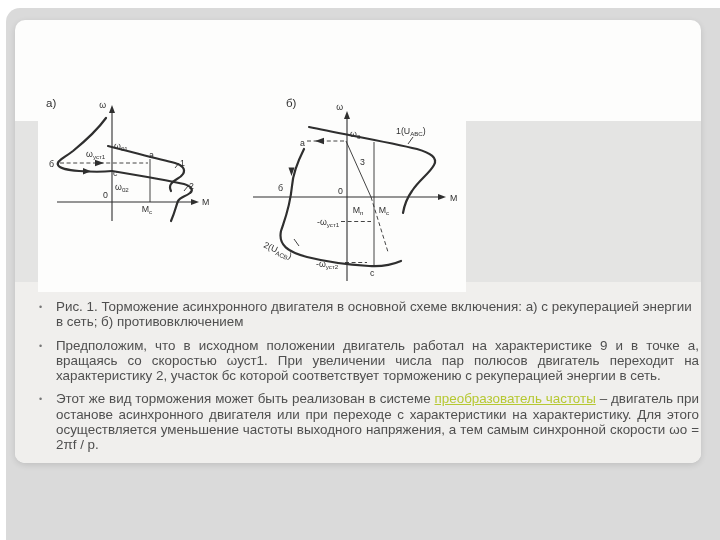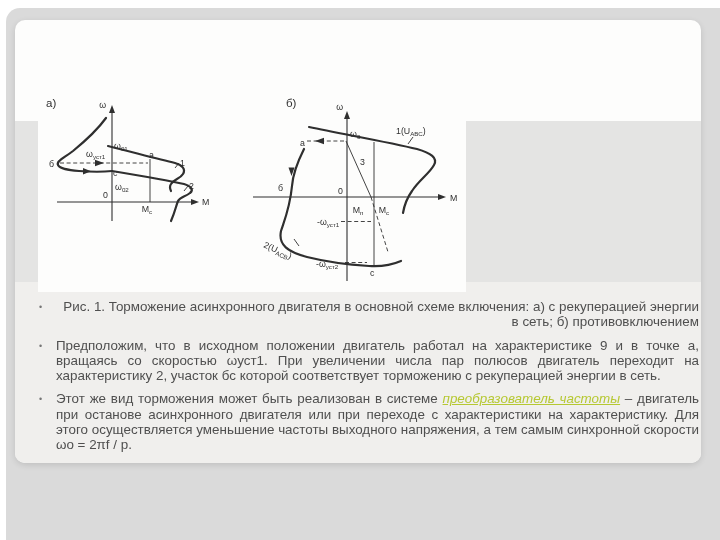--- a/index.html
+++ b/index.html
@@ -33,23 +33,23 @@
   .bullets{
     position:absolute;left:24px;top:279px;width:660px;
     color:#4f4f4f;font-size:13.4px;line-height:15.3px;
   }
   .bullet-row{display:flex;margin:0 0 8px 0;}
   .bullet-marker{
     flex:0 0 17px;color:#767676;font-size:9px;line-height:15.3px;
     padding-top:1px;
   }
   .para{flex:1;margin:0;}
-  .para.center{text-align:right;}
+  .para.center{text-align:left;}
   .para.justify{text-align:justify;}
-  .inline-link{color:#b6c832;text-decoration:underline;cursor:pointer;font-style:italic;}
+  .inline-link{color:#b6c832;text-decoration:underline;cursor:pointer;}
   
   .ink-line{stroke:#2f2f2f;fill:none;}
   .thick{stroke-width:2.2;stroke-linecap:round;}
   .thin{stroke-width:0.9;}
   .axis{stroke-width:1.1;}
   .dash{stroke-dasharray:4 2.6;}
   .arrow{fill:#2f2f2f;stroke:none;}
   text{fill:#2f2f2f;font-family:"Liberation Sans",sans-serif;font-size:8.8px;}
   .sub{font-size:6.2px;}
   .cap{font-size:11.5px;}

